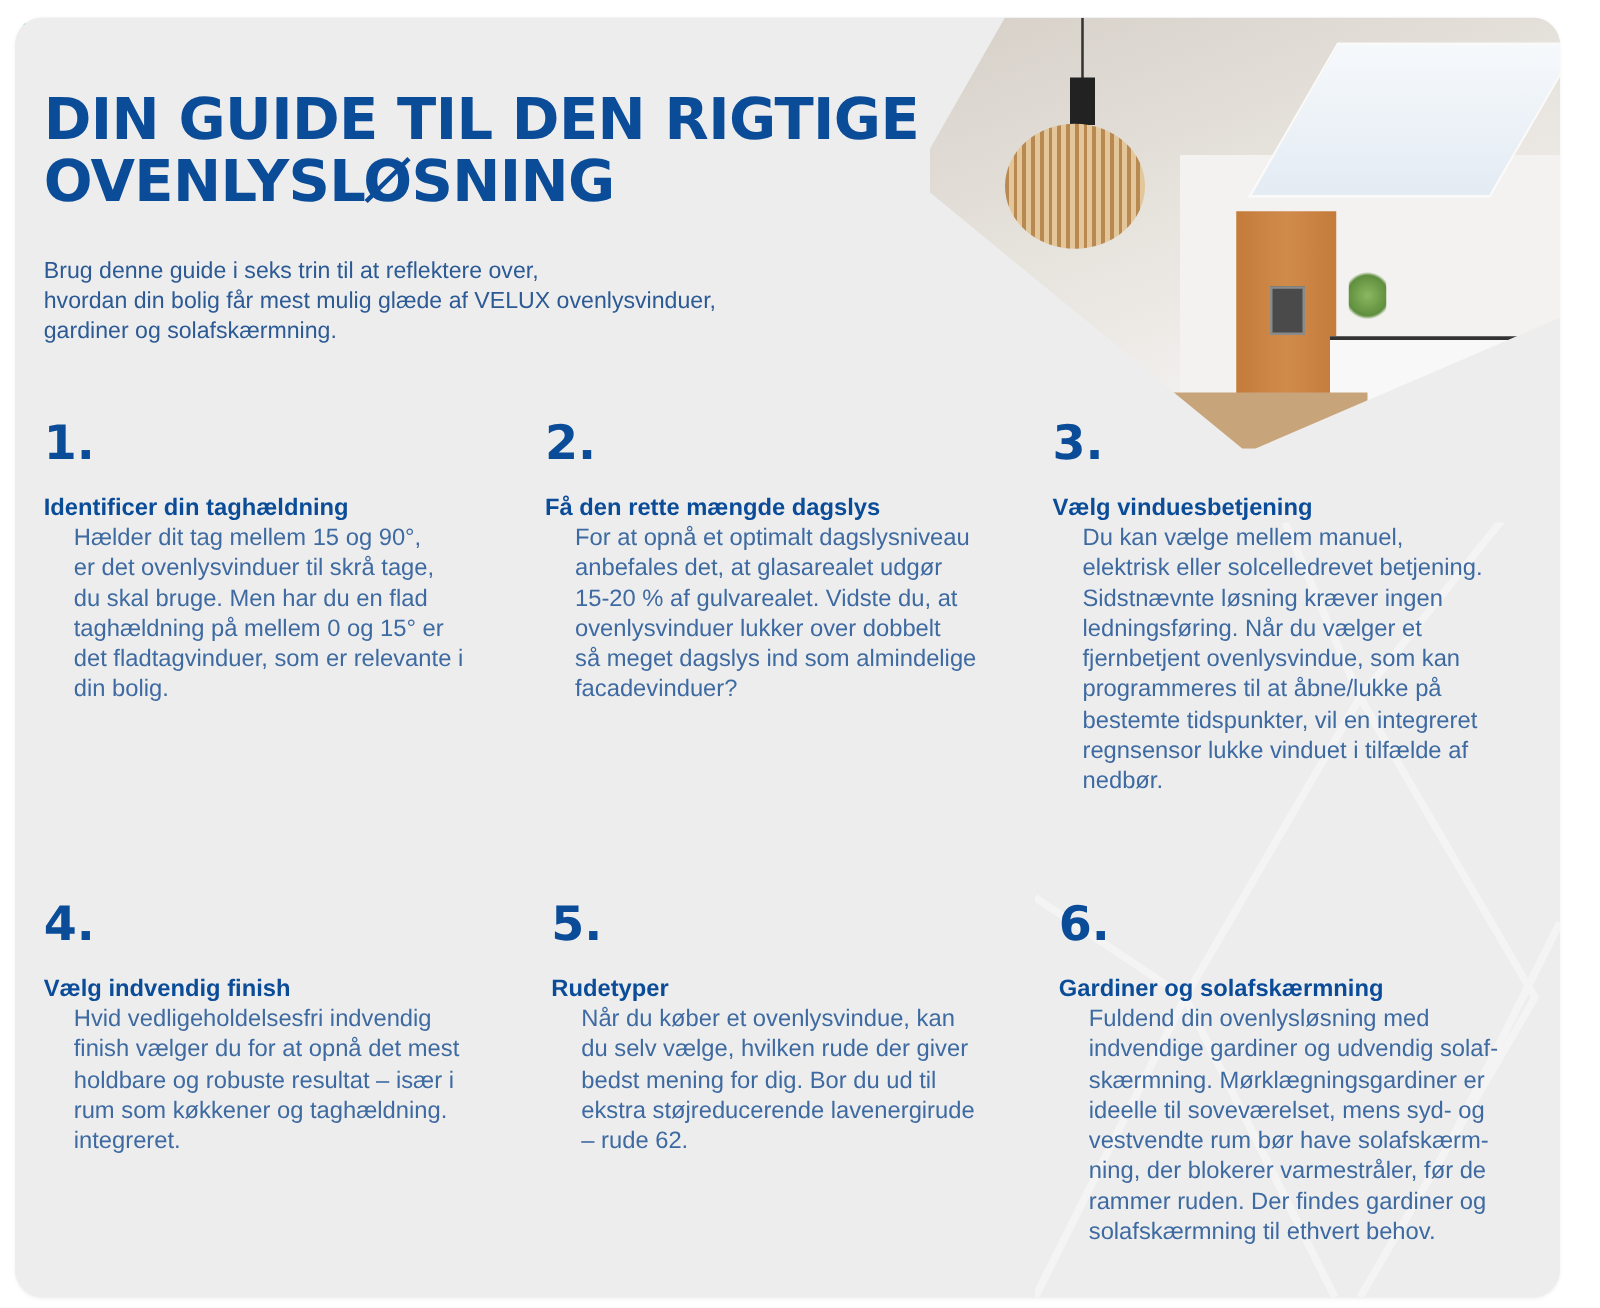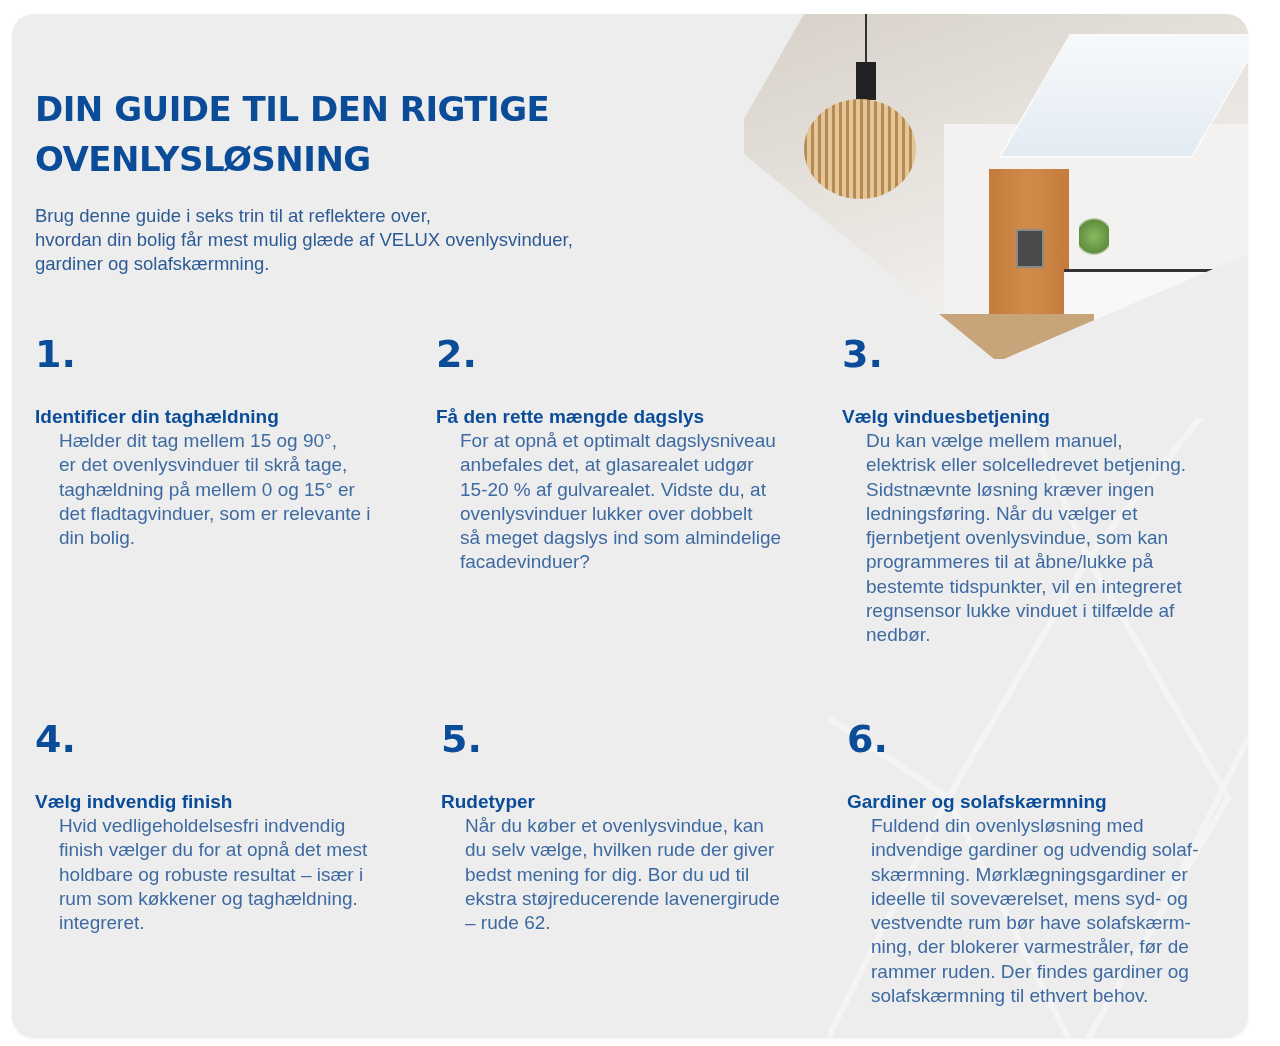--- a/index.html
+++ b/index.html
@@ -15,27 +15,27 @@
     .photo .wall { position: absolute; left: 200px; top: 110px; width: 310px; height: 240px; background: #f3f2f0; }
     .photo .cabinet { position: absolute; left: 245px; top: 155px; width: 80px; height: 150px; background: linear-gradient(90deg,#c47b3b,#d08b4a,#c47b3b); }
     .photo .oven { position: absolute; left: 272px; top: 215px; width: 24px; height: 35px; background: #4a4a4a; border: 2px solid #8a8a8a; }
     .photo .counter { position: absolute; left: 320px; top: 255px; width: 184px; height: 90px; background: #f8f8f8; border-top: 3px solid #333; }
     .photo .plants { position: absolute; left: 335px; top: 200px; width: 30px; height: 45px; background: radial-gradient(circle,#8bb860 0%,#5f8f3e 60%,transparent 70%); }
     .photo .floor { position: absolute; left: 150px; top: 300px; width: 200px; height: 60px; background: #c8a47a; }
     .photo .cord { position: absolute; left: 121px; top: 0; width: 2px; height: 50px; background: #333; }
     .photo .lamp-top { position: absolute; left: 112px; top: 48px; width: 20px; height: 38px; background: #222; }
     .photo .lamp { position: absolute; left: 60px; top: 85px; width: 112px; height: 100px; border-radius: 50%;
       background: repeating-linear-gradient(90deg,#b88a52 0 3px,#e3c79a 3px 7px); }
-    .title { position: absolute; left: 23px; top: 70px; margin: 0; font-family: "DejaVu Sans", sans-serif; font-weight: bold; font-size: 34px; line-height: 50px; color: #0b4c99; letter-spacing: -0.5px; }
+    .title { position: absolute; left: 23px; top: 56px; margin: 0; font-family: "DejaVu Sans", sans-serif; font-weight: bold; font-size: 46px; line-height: 50px; color: #0b4c99; letter-spacing: -0.5px; }
     .title span { display: block; }
     .intro { position: absolute; left: 23px; top: 190px; width: 700px; font-family: "Liberation Sans", sans-serif; font-size: 18.5px; line-height: 24px; color: #2c5a95; }
     .intro span { display: block; }
     .step { position: absolute; width: 380px; }
     .step .num { font-family: "DejaVu Sans", sans-serif; font-weight: bold; font-size: 38px; line-height: 44px; color: #0b4c99; height: 44px; }
-    .step .head { margin-top: 29px; font-family: "Liberation Sans", sans-serif; font-weight: bold; font-size: 19px; line-height: 24px; color: #0b4c99; }
+    .step .head { margin-top: 19px; font-family: "Liberation Sans", sans-serif; font-weight: bold; font-size: 19px; line-height: 24px; color: #0b4c99; }
     .step .body { font-family: "Liberation Sans", sans-serif; font-size: 19px; line-height: 24.3px; color: #3e6aa2; margin-left: 24px; }
     .step .body span { display: block; white-space: nowrap; }
   </style>
 </head>
 <body>
 
 <div class="marker">
   <span style="background:#3fc6e8"></span>
   <span style="background:#e8388c"></span>
   <span style="background:#f2d21a"></span>
@@ -74,20 +74,21 @@
     <span>hvordan din bolig får mest mulig glæde af VELUX ovenlysvinduer,</span>
     <span>gardiner og solafskærmning.</span>
   </div>
 
   <div class="step" style="left:23px; top:318px;">
     <div class="num">1.</div>
     <div class="head">Identificer din taghældning</div>
     <div class="body">
       <span>Hælder dit tag mellem 15 og 90°,</span>
       <span>er det ovenlysvinduer til skrå tage,</span>
+      <span>du skal bruge. Men har du en flad</span>
       <span>taghældning på mellem 0 og 15° er</span>
       <span>det fladtagvinduer, som er relevante i</span>
       <span>din bolig.</span>
     </div>
   </div>
 
   <div class="step" style="left:424px; top:318px;">
     <div class="num">2.</div>
     <div class="head">Få den rette mængde dagslys</div>
     <div class="body">

